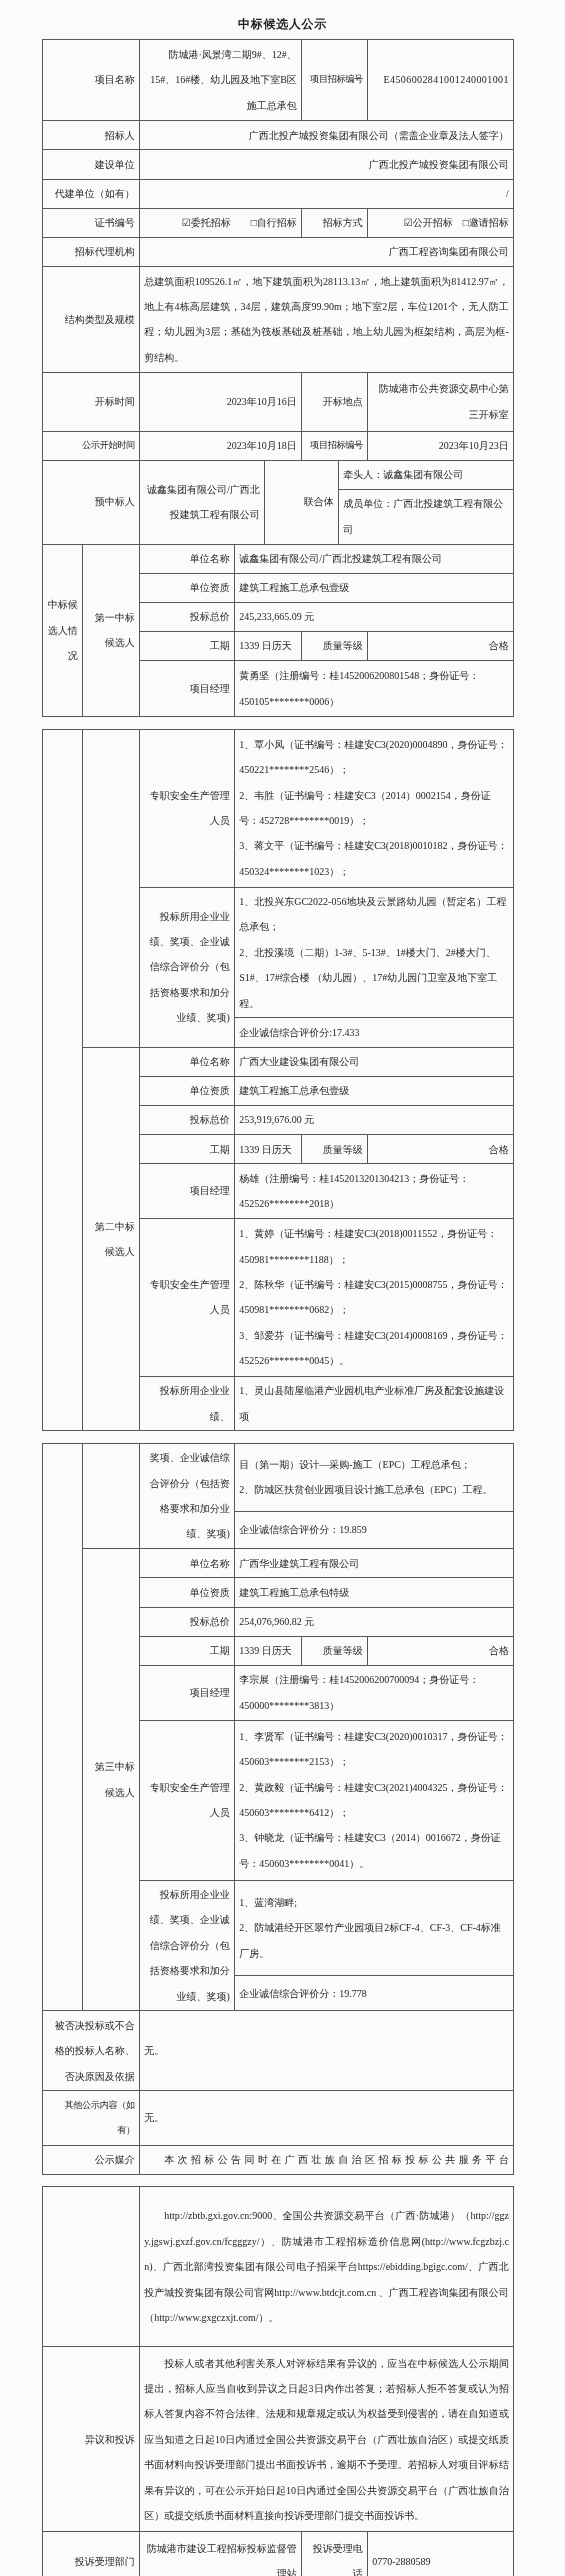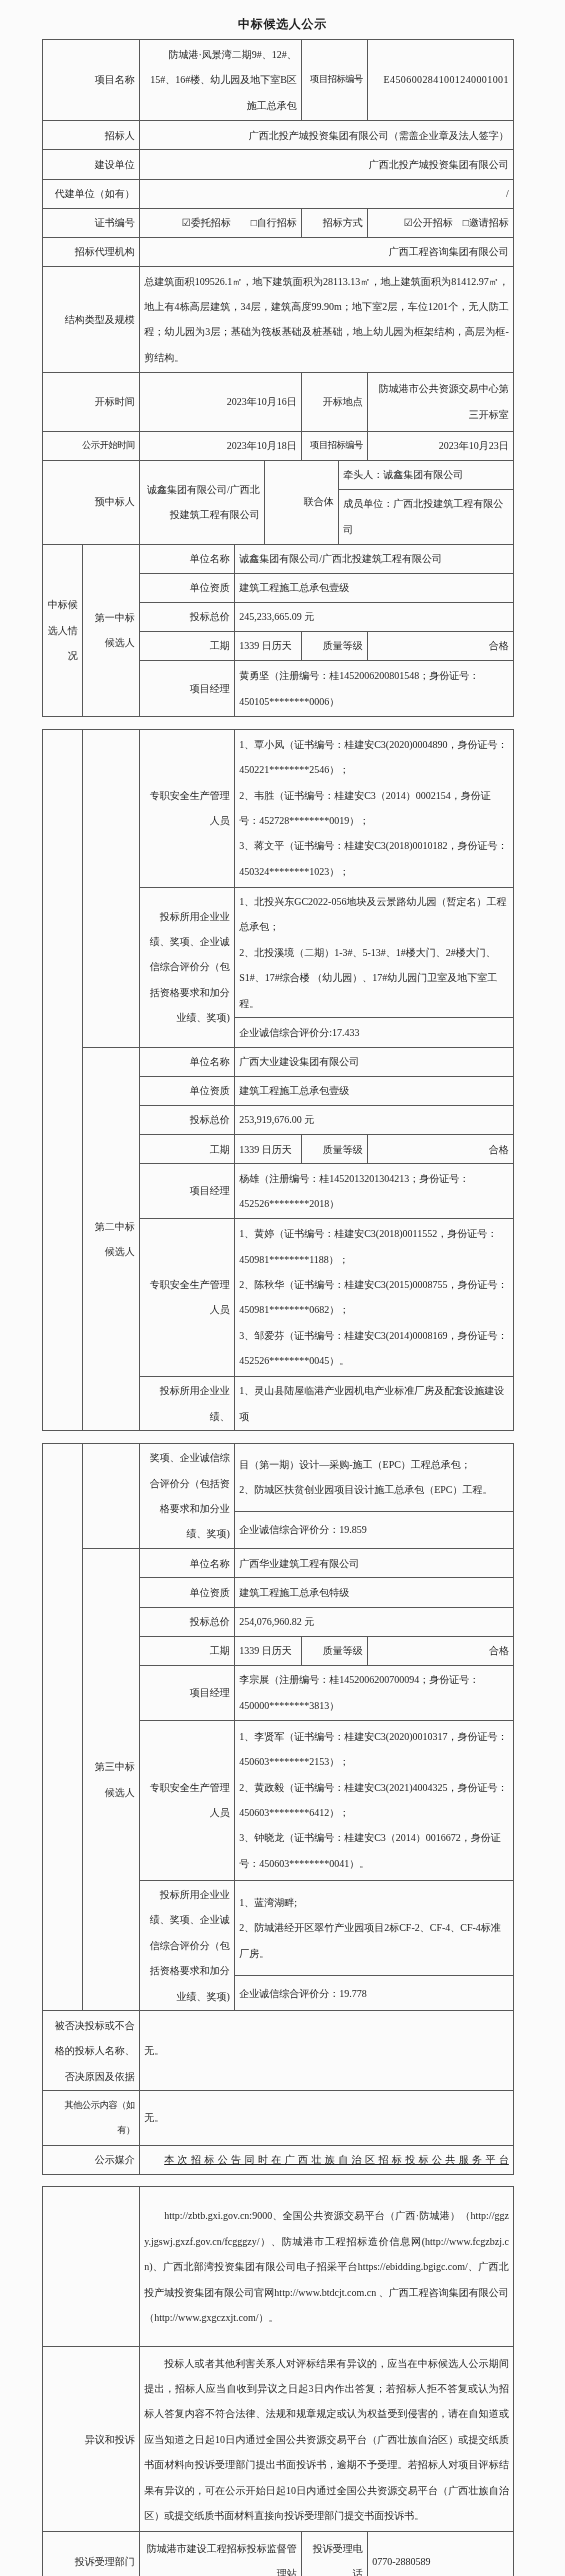--- a/index.html
+++ b/index.html
@@ -9,21 +9,21 @@
              font-size:12px;font-weight:bold;letter-spacing:0.7px;}
   table.t{border-collapse:collapse;table-layout:fixed;width:470px;margin:0 0 11.3px 42px;background:#fbfbfb;}
   table.t td{border:0.7px solid #575757;padding:1.4px 4.2px;vertical-align:middle;
              line-height:25.4px;overflow:hidden;}
   td.lbl{text-align:right;padding:1.4px 2.1px;}
   td.fit{font-size:9.2px;letter-spacing:-0.4px;}
   td.vc{text-align:right;}
   td.vl{text-align:left;font-family:Liberation Serif, serif;}
   td.pre{white-space:pre-line;}
   td.just{text-align:justify;text-indent:2em;word-break:break-all;}
-  td.jlast{text-align:justify;text-align-last:justify;text-indent:2em;text-decoration:underline;}
+  td.jlast{text-align:justify;text-align-last:justify;text-indent:2em;}
   td.num{letter-spacing:0.4px;}
 </style>
 </head>
 <body>
 
 <div class="page">
 
   <div class="doc-title">中标候选人公示</div>
 
   <table class="t">
@@ -229,21 +229,21 @@
     </tr>
     <tr style="height:160px">
       <td class="lbl">专职安全生产管理人员</td>
       <td colspan="5" class="vl pre">1、李贤军（证书编号：桂建安C3(2020)0010317，身份证号：450603********2153）；
 2、黄政毅（证书编号：桂建安C3(2021)4004325，身份证号：450603********6412）；
 3、钟晓龙（证书编号：桂建安C3（2014）0016672，身份证号：450603********0041）。</td>
     </tr>
     <tr style="height:79px">
       <td rowspan="2" class="lbl">投标所用企业业绩、奖项、企业诚信综合评价分（包括资格要求和加分业绩、奖项)</td>
       <td colspan="5" class="vl pre">1、蓝湾湖畔;
-2、防城港经开区翠竹产业园项目2标CF-2、CF-4、CF-4标准厂房。</td>
+2、防城港经开区翠竹产业园项目2标CF-4、CF-3、CF-4标准厂房。</td>
     </tr>
     <tr style="height:25.4px">
       <td colspan="5" class="vl">企业诚信综合评价分：19.778</td>
     </tr>
     <tr style="height:79px">
       <td colspan="2" class="lbl">被否决投标或不合格的投标人名称、否决原因及依据</td>
       <td colspan="6" class="vl">无。</td>
     </tr>
     <tr style="height:29px">
       <td colspan="2" class="lbl fit">其他公示内容（如有）</td>

